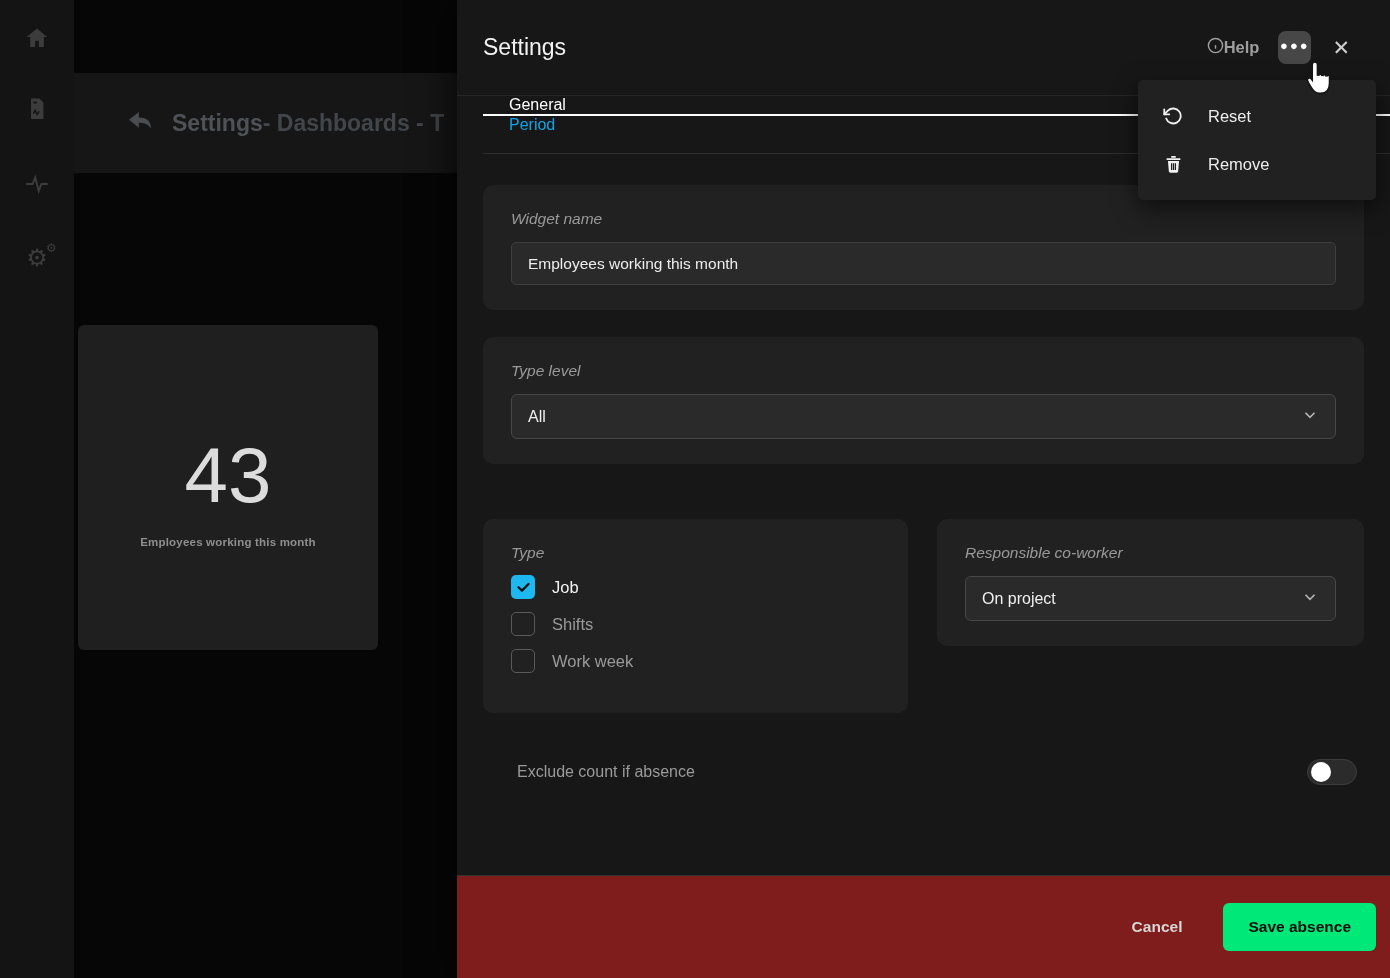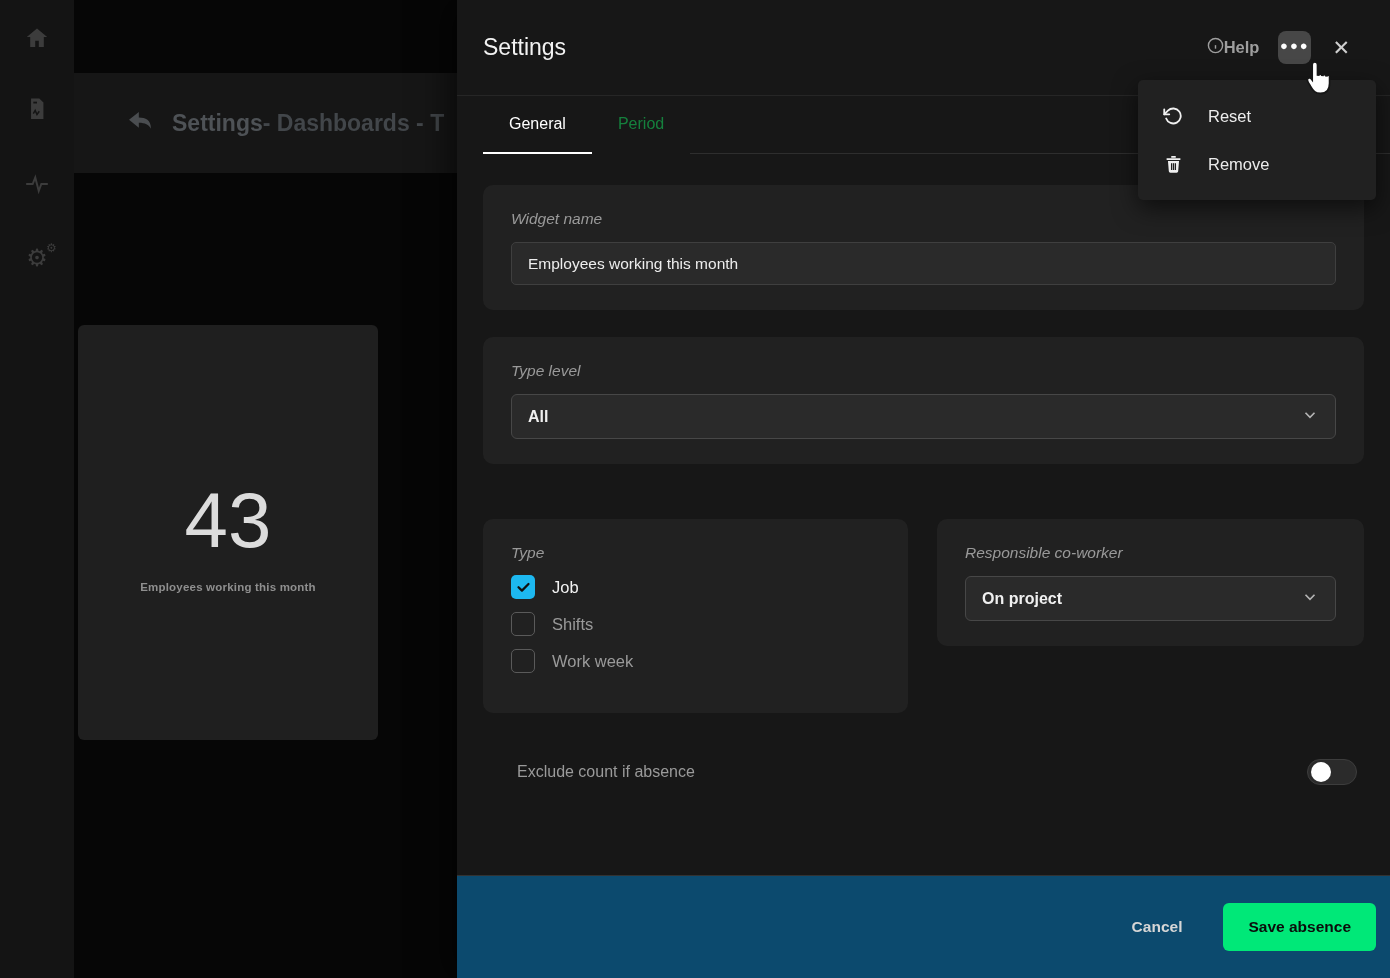--- a/index.html
+++ b/index.html
@@ -13,51 +13,51 @@
   .side-icon svg { display:block; }
   .gear-combo { position:relative; font-size:24px; color:#3c3c3c; line-height:1; }
   .gear-combo .small-gear { position:absolute; font-size:12px; right:-9px; top:-4px; }
 
   .page-header { position:absolute; left:74px; top:73px; width:383px; height:100px; background:#161616; z-index:1;
     display:flex; align-items:center; padding-left:52px; overflow:hidden; white-space:nowrap; }
   .back-ic { color:#4a4d50; margin-right:18px; flex:none; }
   .crumb-main { font-size:23px; font-weight:700; color:#4e5256; }
   .crumb-rest { font-size:23px; color:#42464a; font-weight:700; }
 
-  .widget-card { position:absolute; left:78px; top:325px; width:300px; height:415px; background:#1f1f1f; border-radius:6px; z-index:1;
+  .widget-card { position:absolute; left:78px; top:325px; width:300px; height:325px; background:#1f1f1f; border-radius:6px; z-index:1;
     display:flex; flex-direction:column; align-items:center; justify-content:center; padding-top:8px; }
   .widget-value { font-size:78px; font-weight:400; color:#dcdcdc; line-height:1; }
   .widget-label { margin-top:22px; font-size:11.5px; font-weight:700; color:#8f8f8f; letter-spacing:.2px; }
 
   
   .panel { position:absolute; left:457px; top:0; width:933px; height:978px; background:#171717; z-index:10;
     box-shadow:-10px 0 30px rgba(0,0,0,.55); }
 
   .panel-header { height:96px; display:flex; align-items:center; justify-content:space-between;
     padding:0 38px 0 26px; border-bottom:1px solid #262626; }
   .panel-title { font-size:23px; font-weight:500; color:#f2f2f2; }
   .header-right { display:flex; align-items:center; gap:19px; }
   .help-btn { display:flex; align-items:center; gap:0; color:#9e9e9e; font-size:16.5px; font-weight:700; cursor:pointer; }
   .more-btn { width:33px; height:33px; border-radius:8px; background:#474747; display:flex; align-items:center; justify-content:center; cursor:pointer; }
   .more-btn .dots { color:#fff; font-size:13px; letter-spacing:2px; line-height:1; transform:translateY(-2px); }
   .close-btn { color:#cfcfcf; font-size:21px; line-height:1; cursor:pointer; padding:2px; }
 
-  .tabs-row { height:58px; display:flex; align-items:stretch; padding-left:26px; }
+  .tabs-row { height:58px; display:flex; align-items:stretch; padding-left:26px;flex-direction:column; }
   .tab { padding:0 26px; display:flex; align-items:center; font-size:16px; border-bottom:2px solid transparent; cursor:pointer; }
   .tab.active { color:#ffffff; border-bottom-color:#ffffff; }
-  .tab.inactive { color:#15803d;text-align:center; }
+  .tab.inactive { color:#0ea5e9;text-align:center; }
   .tabs-filler { flex:1; border-bottom:1px solid #2e2e2e; }
 
   .content { padding:31px 26px 0; }
   .card { background:#212121; border-radius:10px; padding:25px 28px; }
   .field-label { font-size:15.5px; color:#9a9a9a;font-style:italic; }
   .text-input { margin-top:14px; width:100%; height:43px; background:#2a2a2a; border:1px solid #3f3f3f; border-radius:5px;
     color:#ededed; font-size:15.5px; padding:0 16px; font-family:"Liberation Sans", sans-serif; outline:none; }
   .select { margin-top:14px; height:45px; background:#2a2a2a; border:1px solid #474747; border-radius:6px;
-    display:flex; align-items:center; justify-content:space-between; padding:0 16px; cursor:pointer;font-weight:bold; }
+    display:flex; align-items:center; justify-content:space-between; padding:0 16px; cursor:pointer; }
   .select-value { color:#f0f0f0; font-size:16px; }
   .chev { color:#b5b5b5; }
 
   .card-data-level { margin-top:27px; }
   .cards-row { margin-top:55px; display:flex; gap:29px; align-items:flex-start; }
   .card-type { width:425px; flex:none; padding-bottom:40px; }
   .card-resp { flex:1; }
   .opt-row { display:flex; align-items:center; gap:17px; margin-top:13px; cursor:pointer; }
   .opt-row:first-of-type { margin-top:20px; }
   .checkbox { width:24px; height:24px; border-radius:5px; flex:none; display:flex; align-items:center; justify-content:center; }
@@ -65,21 +65,21 @@
   .checkbox.checked { background:#1db8f0; border:none; }
   .opt-label { font-size:16.5px; }
   .opt-label.on { color:#f2f2f2; }
   .opt-label.off { color:#9a9a9a; }
 
   .exclude-row { margin-top:46px; display:flex; align-items:center; justify-content:space-between; padding:0 7px 0 34px; }
   .exclude-label { font-size:16px; color:#9a9a9a; }
   .toggle { width:50px; height:26px; border-radius:13px; background:#2b2b2b; border:1px solid #3d3d3d; position:relative; cursor:pointer; }
   .toggle .knob { position:absolute; left:3px; top:2px; width:20px; height:20px; border-radius:50%; background:#ffffff; }
 
-  .panel-footer { position:absolute; left:0; right:0; bottom:0; height:103px; background:#0c4a6e; border-top:1px solid #323232;
+  .panel-footer { position:absolute; left:0; right:0; bottom:0; height:103px; background:#7f1d1d; border-top:1px solid #323232;
     display:flex; align-items:center; justify-content:flex-end; padding-right:14px; }
   .cancel-btn { background:none; border:none; color:#d6d6d6; font-size:15.5px; font-weight:700; margin-right:41px; cursor:pointer;
     font-family:"Liberation Sans", sans-serif; }
   .save-btn { height:48px; padding:0 25px; background:#00e878; color:#0b0b0b; border:none; border-radius:6px;
     font-size:15.5px; font-weight:800; cursor:pointer; font-family:"Liberation Sans", sans-serif; }
 
   
   .context-menu { position:absolute; left:1138px; top:80px; width:238px; background:#212121; border-radius:5px;
     box-shadow:0 8px 24px rgba(0,0,0,.6); z-index:50; padding:12px 0; }
   .menu-item { height:48px; display:flex; align-items:center; gap:24px; padding:0 24px; cursor:pointer; color:#ececec; }

